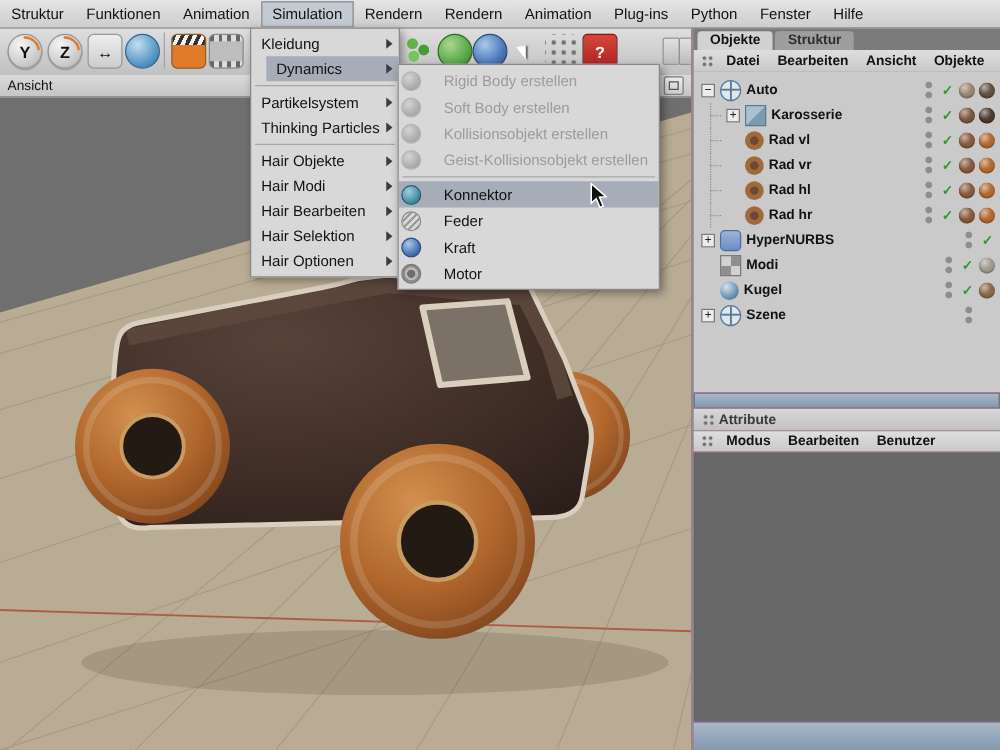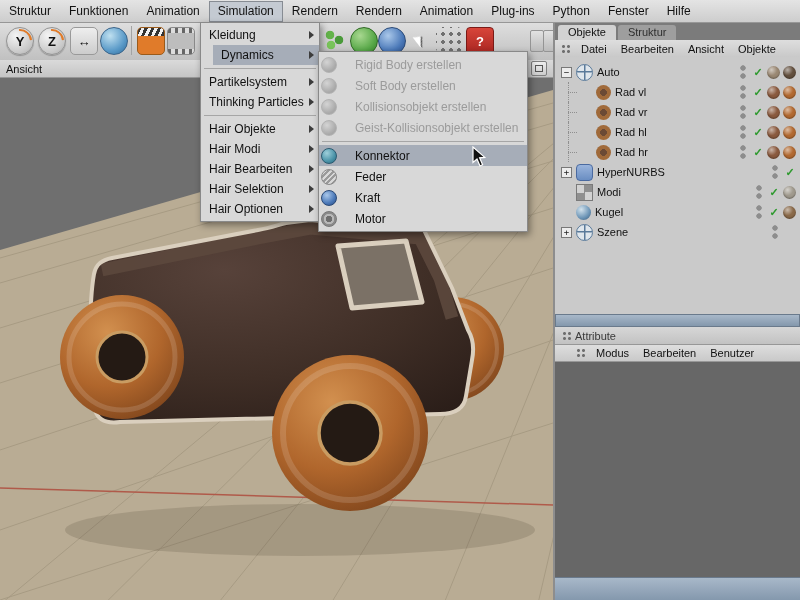--- a/index.html
+++ b/index.html
@@ -75,21 +75,21 @@
   .sic.gray{background:radial-gradient(circle at 35% 30%,#d4d4d4,#a8a8a8 70%);border:1px solid #b2b2b2;border-radius:50%;}
   .sic.konnektor{background:radial-gradient(circle at 35% 30%,#9ecfda,#4a93a8 60%,#2a6a80);border-radius:50%;border:1px solid #2a5a70;}
   .sic.feder{background:repeating-linear-gradient(135deg,#9a9a9a 0 2px,#d8d8d8 2px 4px);border:1px solid #8a8a8a;border-radius:50%;}
   .sic.kraft{background:radial-gradient(circle at 35% 30%,#aac8ea,#4a78b8 60%,#2a4a80);border-radius:50%;border:1px solid #2a4a78;}
   .sic.motor{background:radial-gradient(circle,#6e6e6e 3px,#b8b8b8 3.5px 5px,#8a8a8a 5.5px);border-radius:50%;border:1px solid #777;}
 
   .mouse{position:absolute;left:472px;top:146px;z-index:60;}
 
   
   .rpanel{position:absolute;left:553px;top:22px;width:247px;height:578px;box-sizing:border-box;
-    background:#ec4899;border-left:2px solid #8d8d8d;}
+    background:#ec4899;border-left:2px solid #8d8d8d;font-weight:bold;}
   .tabs{height:18px;background:#7b7b7b;display:flex;align-items:flex-end;gap:2px;padding-left:3px;}
   .tab{font-size:11px;padding:1px 10px 2px;border-radius:3px 3px 0 0;background:#d2d2d2;}
   .tab.inactive{background:#9e9e9e;color:#2e2e2e;}
   .pmenu{height:17px;background:linear-gradient(#dedede,#c9c9c9);border-bottom:1px solid #979797;
     display:flex;align-items:center;font-size:11px;padding-left:3px;text-align:center;}
   .pitem{padding:0 7px;white-space:nowrap;}
   .gridico{width:10px;height:10px;margin:0 3px;flex:none;
     background-image:radial-gradient(circle,#6f6f6f 1.2px,transparent 1.7px);background-size:5px 5px;}
 
   .tree{position:absolute;left:0;top:35px;width:245px;height:257px;background:#cacaca;
@@ -123,21 +123,21 @@
     background:radial-gradient(circle at 35% 30%,rgba(255,255,255,.55),rgba(255,255,255,0) 45%),var(--c,#888);
     box-shadow:inset 0 -1px 2px rgba(0,0,0,.35);}
 
   .hsb{position:absolute;left:0;top:292px;width:245px;height:13px;box-sizing:border-box;
     background:linear-gradient(#a8b8c9,#8498ad);border:1px solid #6a7a8c;}
   .attrheader{position:absolute;left:0;top:305px;width:245px;height:18px;box-sizing:border-box;
     background:linear-gradient(#d7d7d7,#c2c2c2);border-bottom:1px solid #979797;
     display:flex;align-items:center;font-size:11px;color:#3a3a3a;padding-left:4px;}
   .attrmenu{position:absolute;left:0;top:323px;width:245px;height:17px;box-sizing:border-box;
     background:linear-gradient(#dedede,#c9c9c9);border-bottom:1px solid #979797;
-    display:flex;align-items:center;font-size:11px;padding-left:18px;}
+    display:flex;align-items:center;font-size:11px;padding-left:3px;}
   .attrbody{position:absolute;left:0;top:340px;width:245px;height:215px;background:#676767;}
   .bsb{position:absolute;left:0;top:555px;width:245px;height:23px;box-sizing:border-box;
     background:linear-gradient(#a8b8c9,#8498ad);border-top:1px solid #6a7a8c;}
 </style>
 </head>
 <body>
 
 <div class="app">
 
   <div class="menubar">
@@ -355,20 +355,30 @@
         <span class="exp minus"></span>
         <span class="oicon onull"></span>
         <span class="tname">Auto</span>
         <span class="rgap"></span>
         <span class="vdots"></span>
         <span class="check on"></span>
         <span class="mat" style="--c: #9a8873;"></span>
         <span class="mat" style="--c: #63503f;"></span>
       </div>
       <div class="trow lvl1">
+        <span class="exp plus"></span>
+        <span class="oicon ocube"></span>
+        <span class="tname">Karosserie</span>
+        <span class="rgap"></span>
+        <span class="vdots"></span>
+        <span class="check on"></span>
+        <span class="mat" style="--c: #7d5743;"></span>
+        <span class="mat" style="--c: #4e3a2e;"></span>
+      </div>
+      <div class="trow lvl1">
         <span class="exp none"></span>
         <span class="oicon owheel"></span>
         <span class="tname">Rad vl</span>
         <span class="rgap"></span>
         <span class="vdots"></span>
         <span class="check on"></span>
         <span class="mat" style="--c: #8a5a3f;"></span>
         <span class="mat" style="--c: #b26a32;"></span>
       </div>
       <div class="trow lvl1">

